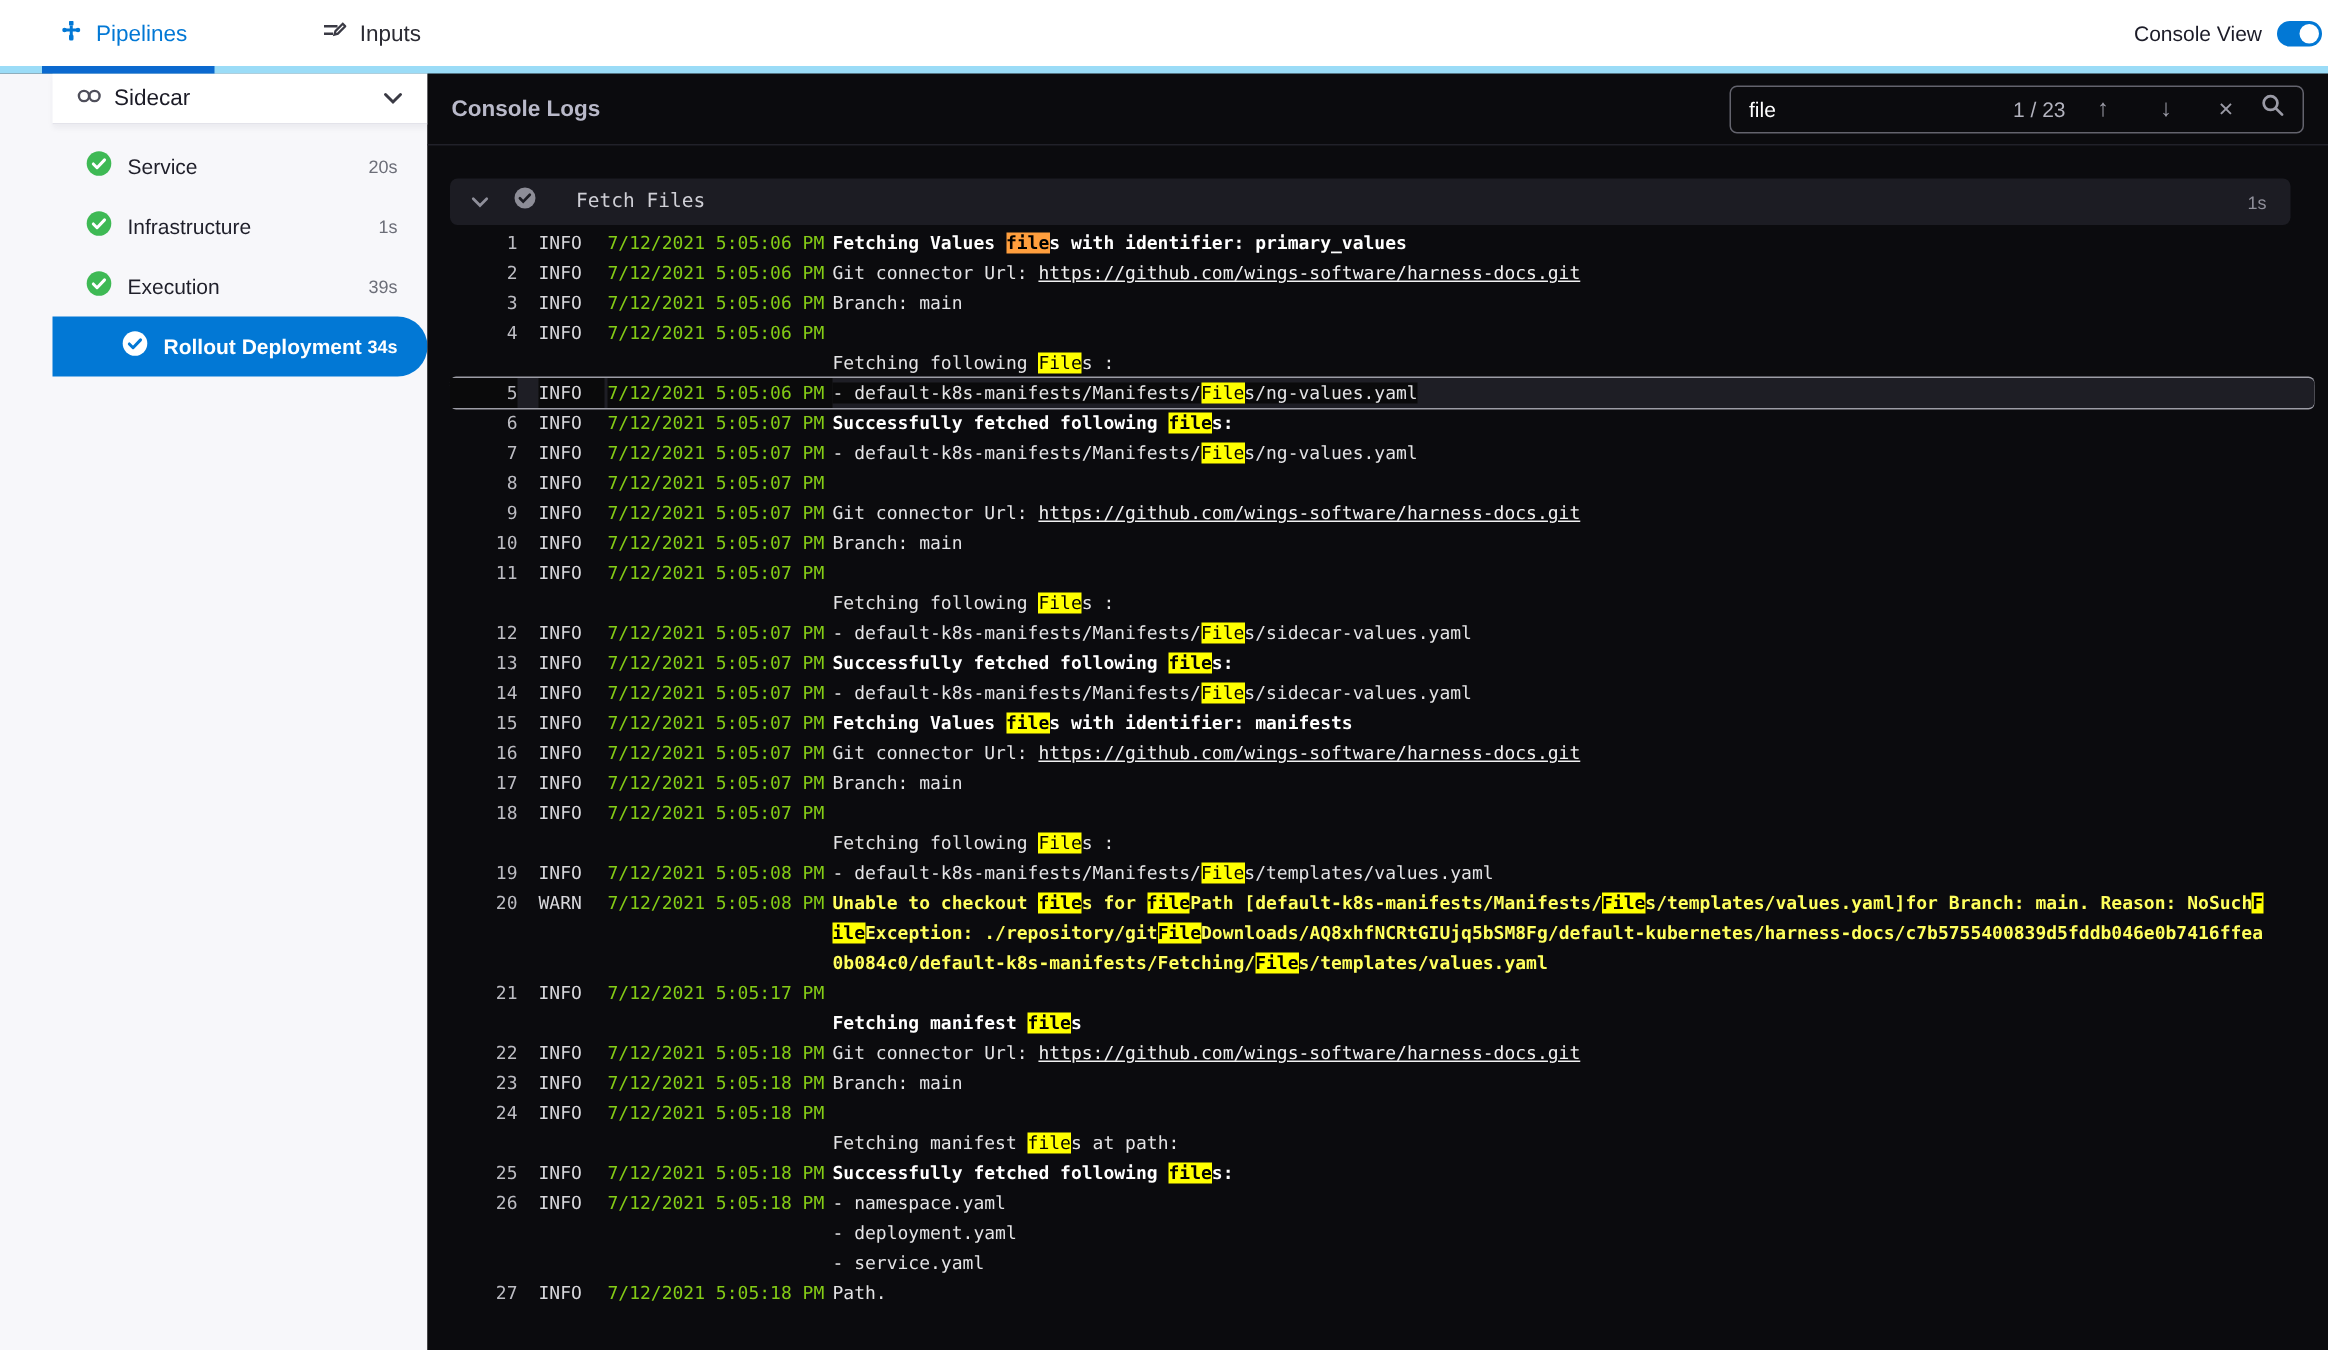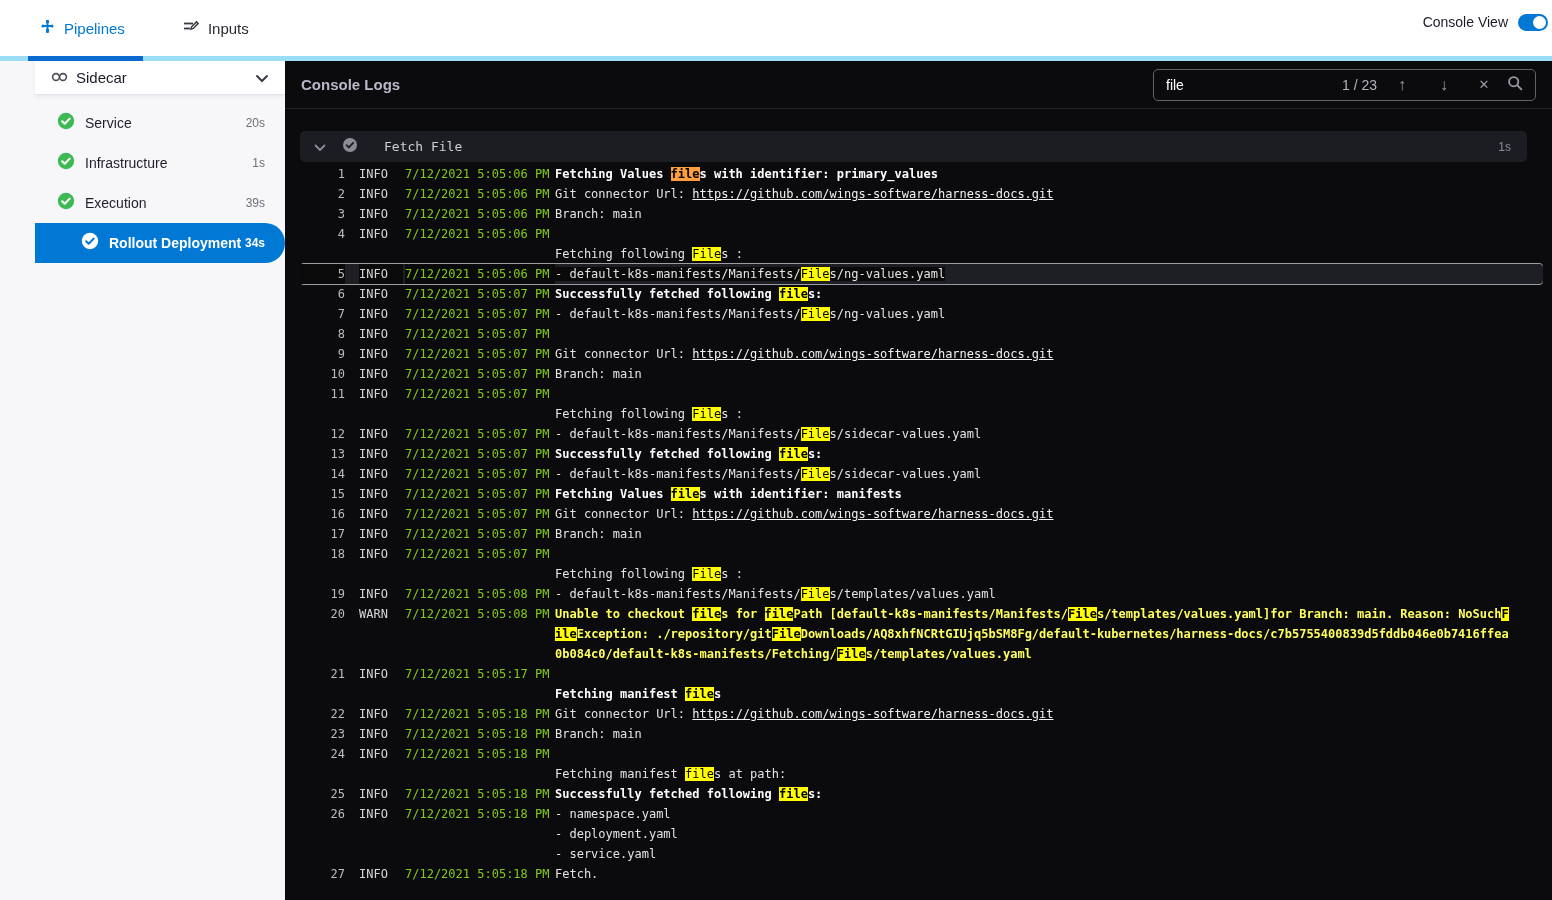--- a/index.html
+++ b/index.html
@@ -1,20 +1,20 @@
 <!DOCTYPE html>
 <html style="--accent: #0278d5; --cyan: #9bdcf7; --underline: #0b69cf; --warn: #ffff5d; --match: #ffff00; --current: #ff9e3d;"><head>
 <meta charset="utf-8">
 <style>
   * { box-sizing: border-box; margin: 0; padding: 0; }
   html,body { width:1552px; height:900px; overflow:hidden; background:#0a0a0c;
               font-family:"Liberation Sans", sans-serif; }
 
   
-  .topbar { height:56px; background:#ffffff; display:flex; align-items:center; position:relative; }
+  .topbar { height:44px; background:#ffffff; display:flex; align-items:center; position:relative;gap:32px; }
   .tab { display:flex; align-items:center; gap:9px; font-size:15px; cursor:pointer; }
   .tab-pipelines { margin-left:40px; color:var(--accent); font-weight:500; }
   .tab-inputs { margin-left:58px; color:#2b2b33; font-weight:500; }
   .topbar-right { position:absolute; right:4px; top:0; height:44px; display:flex; align-items:center; gap:10px; }
   .consoleview-label { font-size:14px; color:#1c1c28; }
   .toggle { width:30px; height:17px; border-radius:9px; background:var(--accent); position:relative; cursor:pointer; }
   .toggle .knob { position:absolute; right:2px; top:2px; width:13px; height:13px; border-radius:50%; background:#fff; }
 
   .cyanstrip { height:5px; background:var(--cyan); position:relative; }
   .cyanstrip .active-underline { position:absolute; left:28px; top:0; width:115px; height:5px; background:var(--underline); }
@@ -200,21 +200,21 @@
           <svg width="12" height="8" viewBox="0 0 12 8">
               <path d="M1.5 1.5L6 6l4.5-4.5" stroke="#8f8f9a" stroke-width="1.8" fill="none" stroke-linecap="round"></path>
             </svg>
         </span>
         <span style="margin-left:16px">
           <svg width="16" height="16" viewBox="0 0 16 16">
               <circle cx="8" cy="8" r="7" fill="#8d8d97"></circle>
               <path d="M4.6 8.2l2.2 2.2 4.4-4.6" stroke="#1c1c23" stroke-width="1.8" fill="none" stroke-linecap="round"></path>
             </svg>
         </span>
-        <span class="section-title">Fetch File</span>
+        <span class="section-title">Fetch Files</span>
         <span class="section-dur">1s</span>
       </div>
       <div class="log-lines" id="log-lines">
           <div class="log-line">
             <span class="lnum">1</span>
             <span class="llvl">INFO</span>
             <span class="ltime">7/12/2021 5:05:06 PM</span>
             <div class="lmsg">
               <div class="lrow b"><span class="seg">Fetching Values </span><span class="seg ho">file</span><span class="seg">s with identifier: primary_values</span></div>
             </div>
@@ -423,19 +423,19 @@
               <div class="lrow"><span class="seg">- namespace.yaml</span></div>
               <div class="lrow"><span class="seg">- deployment.yaml</span></div>
               <div class="lrow"><span class="seg">- service.yaml</span></div>
             </div>
           </div>
           <div class="log-line">
             <span class="lnum">27</span>
             <span class="llvl">INFO</span>
             <span class="ltime">7/12/2021 5:05:18 PM</span>
             <div class="lmsg">
-              <div class="lrow"><span class="seg">Fetch.</span></div>
+              <div class="lrow"><span class="seg">Path.</span></div>
             </div>
           </div>
         </div>
     </div>
   </div>
 </div>
 
 </body></html>

